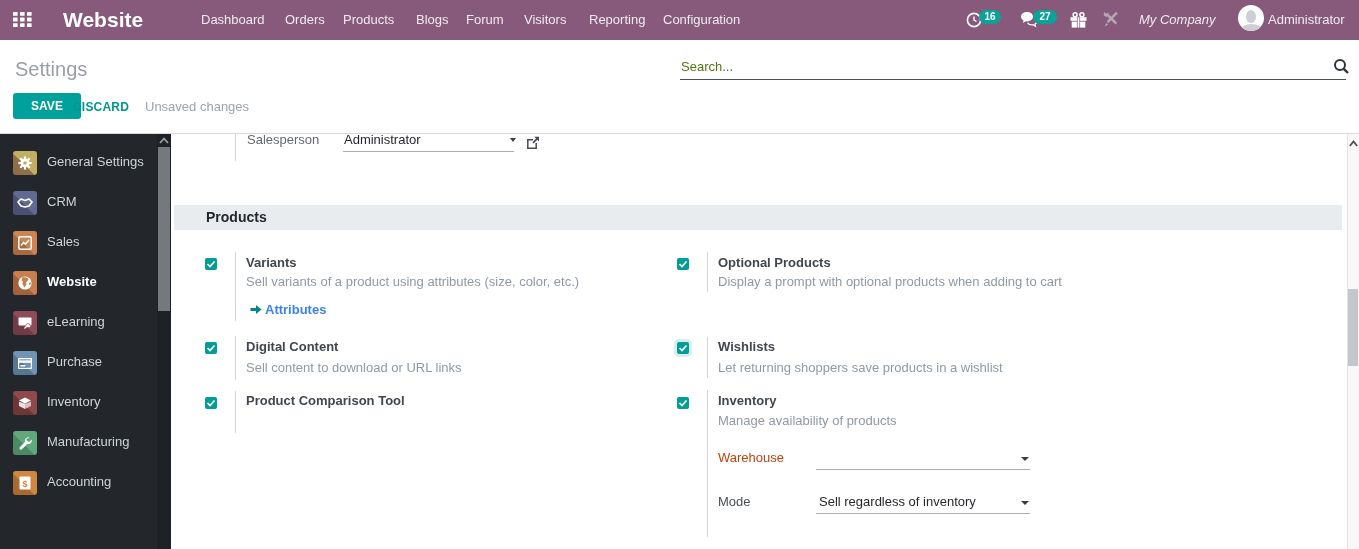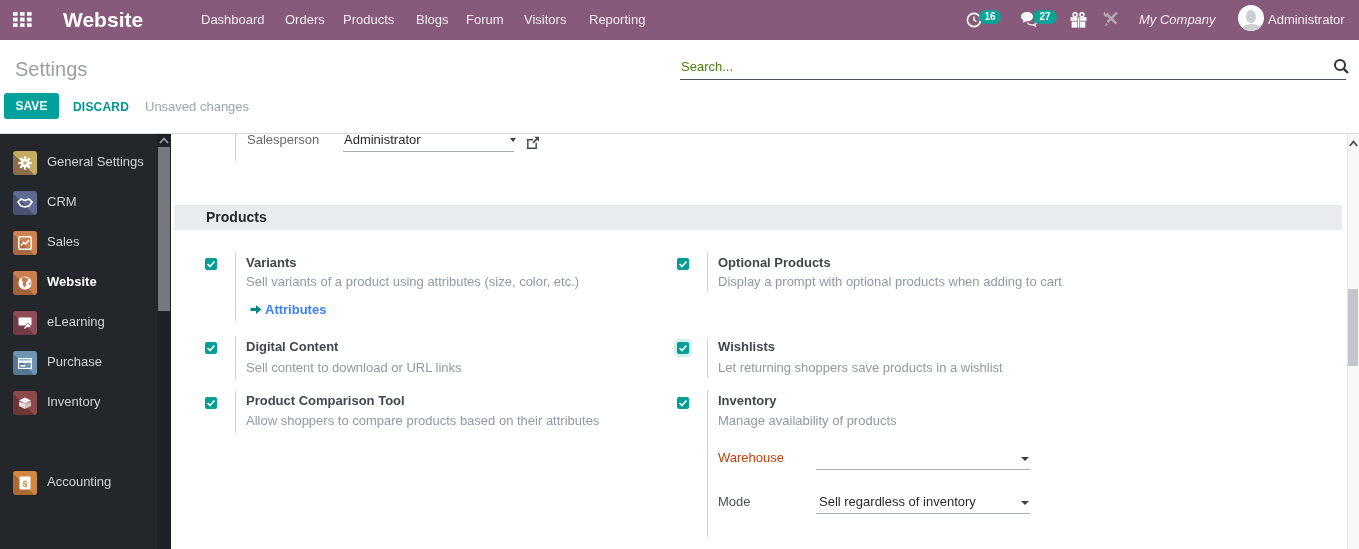--- a/index.html
+++ b/index.html
@@ -7,21 +7,21 @@
 .abs{position:absolute;}
 
 #nav{left:0;top:0;width:1359px;height:40px;background:#875A7B;}
 .navitem{top:0;height:40px;line-height:40px;font-size:13px;color:#f0eaee;}
 #brand{left:63px;top:0;height:40px;line-height:40px;font-size:21px;font-weight:bold;color:#fff;}
 .badge{height:14px;border-radius:8px;background:#0ba298;color:#fff;font-size:10px;font-weight:bold;text-align:center;line-height:14px;top:10px;}
 
 #settings-title{left:15px;top:58px;font-size:20px;color:#9a9fa5;}
 #searchtxt{left:681px;top:59px;font-size:13px;color:#4d7c0f;}
 #searchline{left:680px;top:79px;width:666px;height:1px;background:#4a5056;}
-#savebtn{left:4px;top:93px;width:55px;height:26px;background:#00A09D;border-radius:3px;color:#fff;font-size:12px;font-weight:bold;text-align:center;line-height:26px;}
+#savebtn{left:13px;top:93px;width:68px;height:26px;background:#00A09D;border-radius:3px;color:#fff;font-size:12px;font-weight:bold;text-align:center;line-height:26px;}
 #discard{left:73px;top:100px;font-size:12px;font-weight:bold;color:#00978F;letter-spacing:.2px;}
 #unsaved{left:145px;top:99px;font-size:13px;color:#9aa5ad;}
 #topborder{left:0;top:133px;width:1359px;height:1px;background:#d9d9d9;}
 
 #sidebar{left:0;top:134px;width:157px;height:415px;background:#23272b;}
 .srow{left:0;width:157px;height:40px;}
 .sicon{left:13px;top:9px;width:24px;height:24px;border-radius:3px;}
 .slabel{left:47px;top:0;height:40px;line-height:40px;font-size:13px;color:#ced3d8;}
 .active .slabel{color:#fff;font-weight:bold;}
 #sscroll{left:157px;top:134px;width:14px;height:415px;background:#1e2226;}
@@ -62,20 +62,21 @@
       </g>
   </svg>
   <div class="abs" id="brand">Website</div>
   <div class="abs navitem" style="left:201px">Dashboard</div>
   <div class="abs navitem" style="left:285px">Orders</div>
   <div class="abs navitem" style="left:343px">Products</div>
   <div class="abs navitem" style="left:416px">Blogs</div>
   <div class="abs navitem" style="left:466px">Forum</div>
   <div class="abs navitem" style="left:524px">Visitors</div>
   <div class="abs navitem" style="left:589px">Reporting</div>
+  <div class="abs navitem" style="left:663px">Configuration</div>
 
   <svg class="abs" style="left:966px;top:12px" width="16" height="16" viewBox="0 0 16 16">
     <circle cx="8" cy="8" r="6.6" fill="none" stroke="#fff" stroke-width="1.6"></circle>
     <path d="M8 4.5 L8 8 L10.5 9.5" stroke="#fff" stroke-width="1.4" fill="none"></path>
   </svg>
   <div class="abs badge" style="left:979px;width:22px">16</div>
   <svg class="abs" style="left:1020px;top:11px" width="18" height="17" viewBox="0 0 18 17">
     <path d="M7 1 C3.7 1 1 3 1 5.6 C1 7.2 2 8.6 3.5 9.5 L3 12 L5.8 10.3 C6.2 10.4 6.6 10.4 7 10.4 C10.3 10.4 13 8.3 13 5.6 C13 3 10.3 1 7 1 Z" fill="#fff"></path>
     <path d="M14.5 6.5 C16 7.3 17 8.6 17 10 C17 11.3 16.2 12.4 15 13.1 L15.4 15.2 L13 13.8 C12.7 13.9 12.3 13.9 12 13.9 C10 13.9 8.3 13 7.6 11.7" fill="none" stroke="#fff" stroke-width="1.3"></path>
   </svg>
@@ -180,20 +181,27 @@
       </div>
     <div class="abs srow" style="top:248px">
         <div class="abs sicon" style="background:linear-gradient(225deg,#8e4a4a 55%,#6f3636 55%)"></div>
       <svg class="abs" style="left:18px;top:14px" width="14" height="14" viewBox="0 0 14 14">
           <path d="M1 4.5 L7 1.5 L13 4.5 L7 7.5 Z" fill="#fff"></path>
           <path d="M1 5.8 L1 10 L7 13 L7 7.8 Z" fill="#fff" opacity="0.85"></path>
           <path d="M13 5.8 L13 10 L7 13 L7 7.8 Z" fill="#fff" opacity="0.65"></path>
         </svg>
       <div class="abs slabel">Inventory</div>
       </div>
+    <div class="abs srow" style="top:288px">
+        <div class="abs sicon" style="background:linear-gradient(225deg,#62a87d 55%,#4b8a62 55%)"></div>
+      <svg class="abs" style="left:18px;top:14px" width="14" height="14" viewBox="0 0 14 14">
+          <path d="M11.5 1.5 A3.4 3.4 0 0 0 7.2 5.8 L1.8 11.2 A1.5 1.5 0 0 0 3.9 13.3 L9.3 7.9 A3.4 3.4 0 0 0 13.6 3.6 L11.2 6 L9 5 L8.1 2.9 Z" fill="#fff"></path>
+        </svg>
+      <div class="abs slabel">Manufacturing</div>
+      </div>
     <div class="abs srow" style="top:328px">
         <div class="abs sicon" style="background:linear-gradient(225deg,#d0873f 55%,#aa6a31 55%)"></div>
       <svg class="abs" style="left:19px;top:14px" width="12" height="14" viewBox="0 0 12 14">
           <rect x="0.5" y="0.5" width="11" height="13" rx="1" fill="#fff"></rect>
           <text x="6" y="10.5" font-size="9" font-family="Liberation Sans" font-weight="bold" fill="#d0873f" text-anchor="middle">$</text>
         </svg>
       <div class="abs slabel">Accounting</div>
       </div>
   </div>
   <div class="abs" id="sscroll"></div>
@@ -245,21 +253,20 @@
   <div class="abs blabel" style="left:246px;top:339px">Digital Content</div>
   <div class="abs desc" style="left:246px;top:360px">Sell content to download or URL links</div>
 
   <div class="abs cbx" style="left:205px;top:397px">
       <svg width="10" height="10" viewBox="0 0 10 10">
         <path d="M1.5 5 L4 7.5 L8.5 2.5" fill="none" stroke="#fff" stroke-width="1.7"></path>
       </svg>
     </div>
   <div class="abs vline" style="left:235px;top:391px;height:42px"></div>
   <div class="abs blabel" style="left:246px;top:393px">Product Comparison Tool</div>
-  <div class="abs desc" style="left:246px;top:413px">Allow shoppers to compare products based on their attributes</div>
 
   <div class="abs cbx" style="left:677px;top:258px">
       <svg width="10" height="10" viewBox="0 0 10 10">
         <path d="M1.5 5 L4 7.5 L8.5 2.5" fill="none" stroke="#fff" stroke-width="1.7"></path>
       </svg>
     </div>
   <div class="abs vline" style="left:707px;top:252px;height:40px"></div>
   <div class="abs blabel" style="left:718px;top:255px">Optional Products</div>
   <div class="abs desc" style="left:718px;top:274px">Display a prompt with optional products when adding to cart</div>
 

